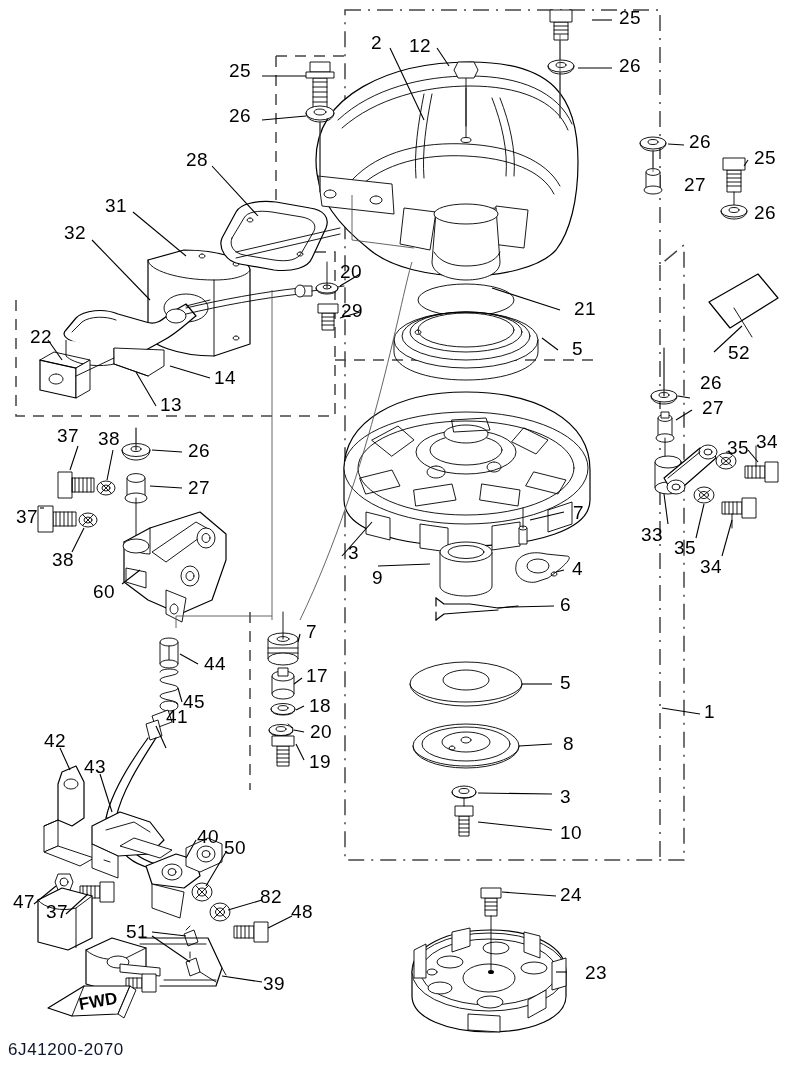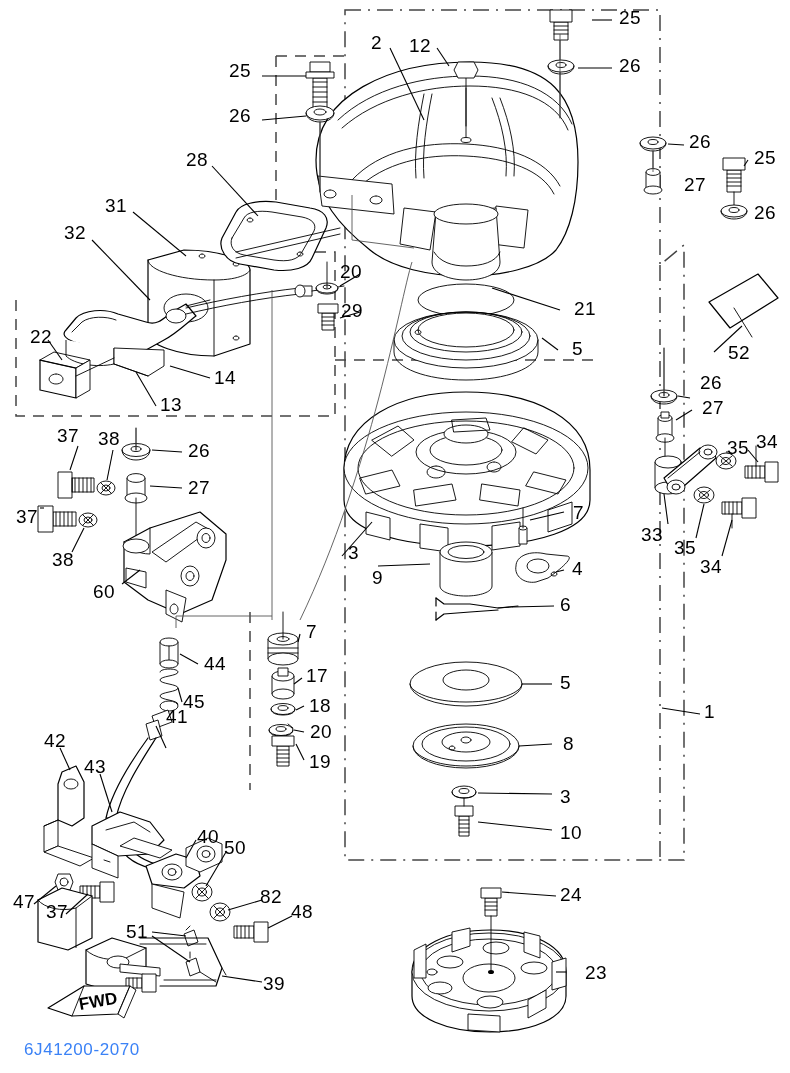--- a/index.html
+++ b/index.html
@@ -21,25 +21,25 @@
     font-family:"Liberation Sans", sans-serif;
     font-size:19px;
     font-weight:400;
     color:#000000;
     line-height:1;
     white-space:nowrap;
     letter-spacing:0.5px;
   }
   #partno{
     position:absolute;
-    left:24px; top:1040px;
+    left:8px; top:1040px;
     font-family:"Liberation Sans", sans-serif;
     font-size:17px;
     letter-spacing:0.6px;
-    color:#3b82f6;
+    color:#0f172a;
     white-space:nowrap;
   }
   .fwdtext{
     font-family:"Liberation Sans", sans-serif;
     font-weight:bold;
     font-size:17px;
     fill:#000;
   }
 </style>
 </head>

